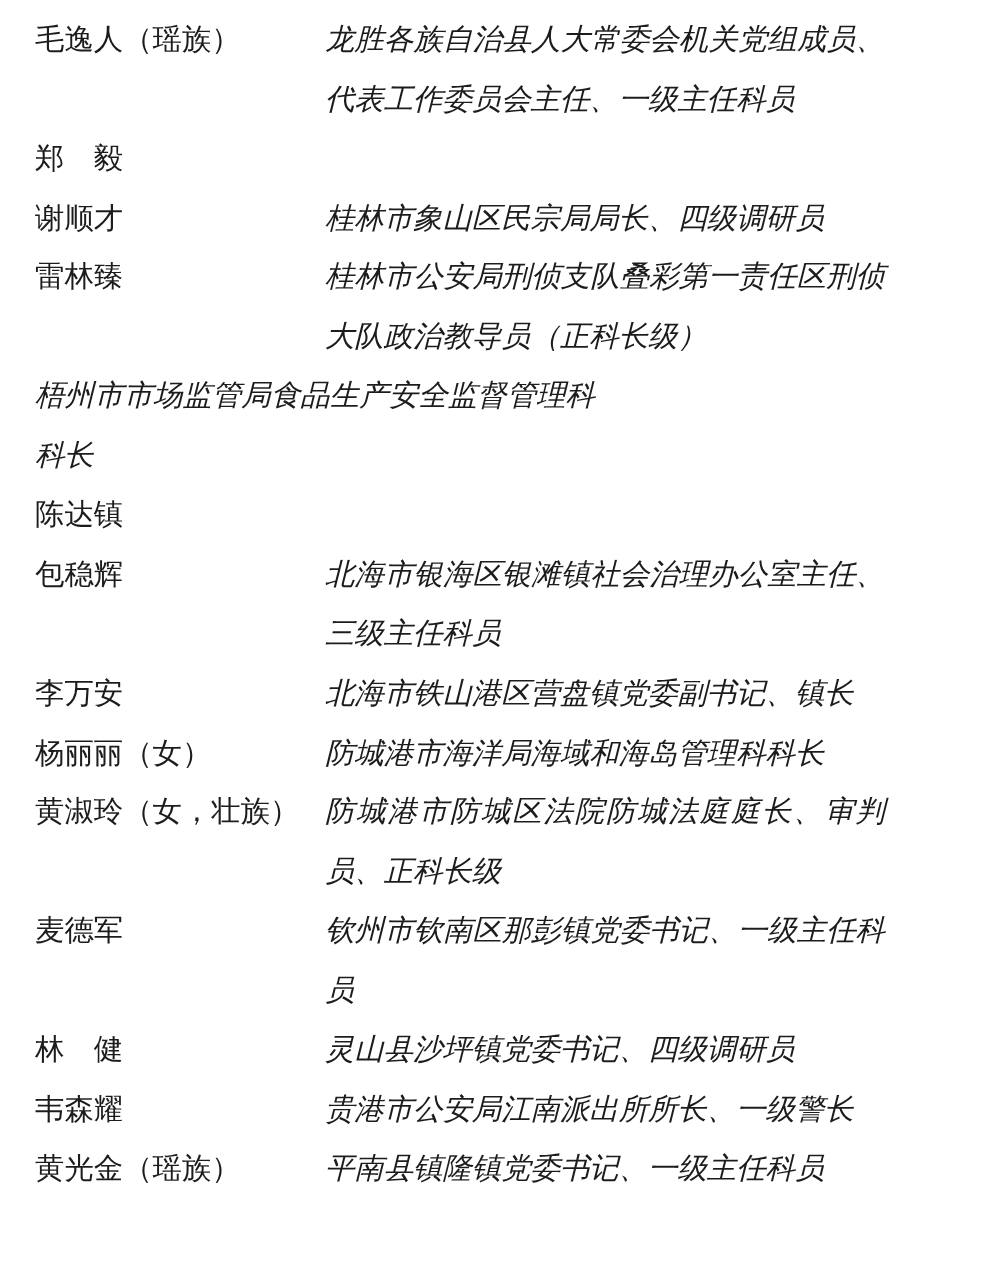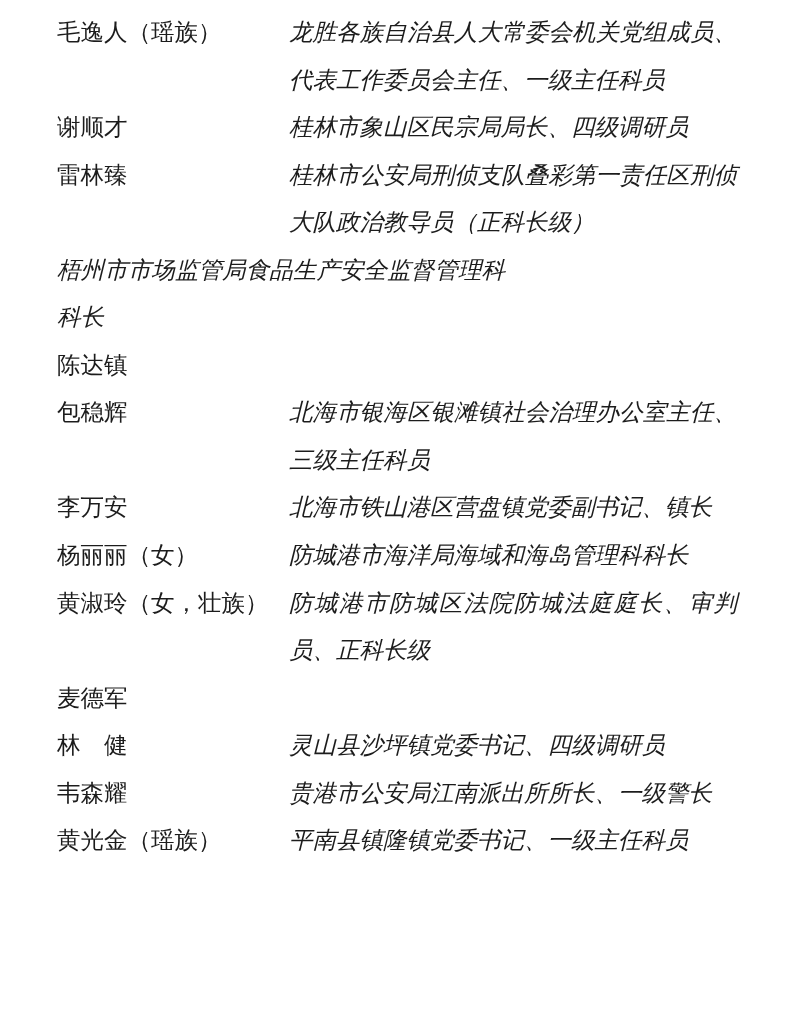--- a/index.html
+++ b/index.html
@@ -7,21 +7,21 @@
     width: 786px;
     height: 1023px;
     background: #ffffff;
     color: #1c1c1c;
     font-family: "Liberation Serif", serif;
     overflow: hidden;
   }
   .doc {
     box-sizing: border-box;
     width: 678px;
-    padding: 9px 49px 0 57px;
+    padding: 9px 49px 0 28px;
   }
   .row {
     display: flex;
     align-items: flex-start;
   }
   .name {
     flex: 0 0 232px;
     width: 232px;
     font-size: 23.5px;
     line-height: 47.55px;
@@ -42,20 +42,21 @@
 <body>
 
 <div class="doc">
   <div class="list">
   <div class="row">
     <div class="name">毛逸人（瑶族）</div>
     <div class="title">龙胜各族自治县人大常委会机关党组成员、代表工作委员会主任、一级主任科员</div>
   </div>
 
   <div class="row">
+    <div class="name">郑　毅</div>
   </div>
 
   <div class="row">
     <div class="name">谢顺才</div>
     <div class="title">桂林市象山区民宗局局长、四级调研员</div>
   </div>
 
   <div class="row">
     <div class="name">雷林臻</div>
     <div class="title">桂林市公安局刑侦支队叠彩第一责任区刑侦大队政治教导员（正科长级）</div>
@@ -84,20 +85,21 @@
     <div class="title">防城港市海洋局海域和海岛管理科科长</div>
   </div>
 
   <div class="row">
     <div class="name">黄淑玲（女，壮族）</div>
     <div class="title">防城港市防城区法院防城法庭庭长、审判员、正科长级</div>
   </div>
 
   <div class="row">
     <div class="name">麦德军</div>
+    <div class="title">钦州市钦南区那彭镇党委书记、一级主任科员</div>
   </div>
 
   <div class="row">
     <div class="name">林　健</div>
     <div class="title">灵山县沙坪镇党委书记、四级调研员</div>
   </div>
 
   <div class="row">
     <div class="name">韦森耀</div>
     <div class="title">贵港市公安局江南派出所所长、一级警长</div>

